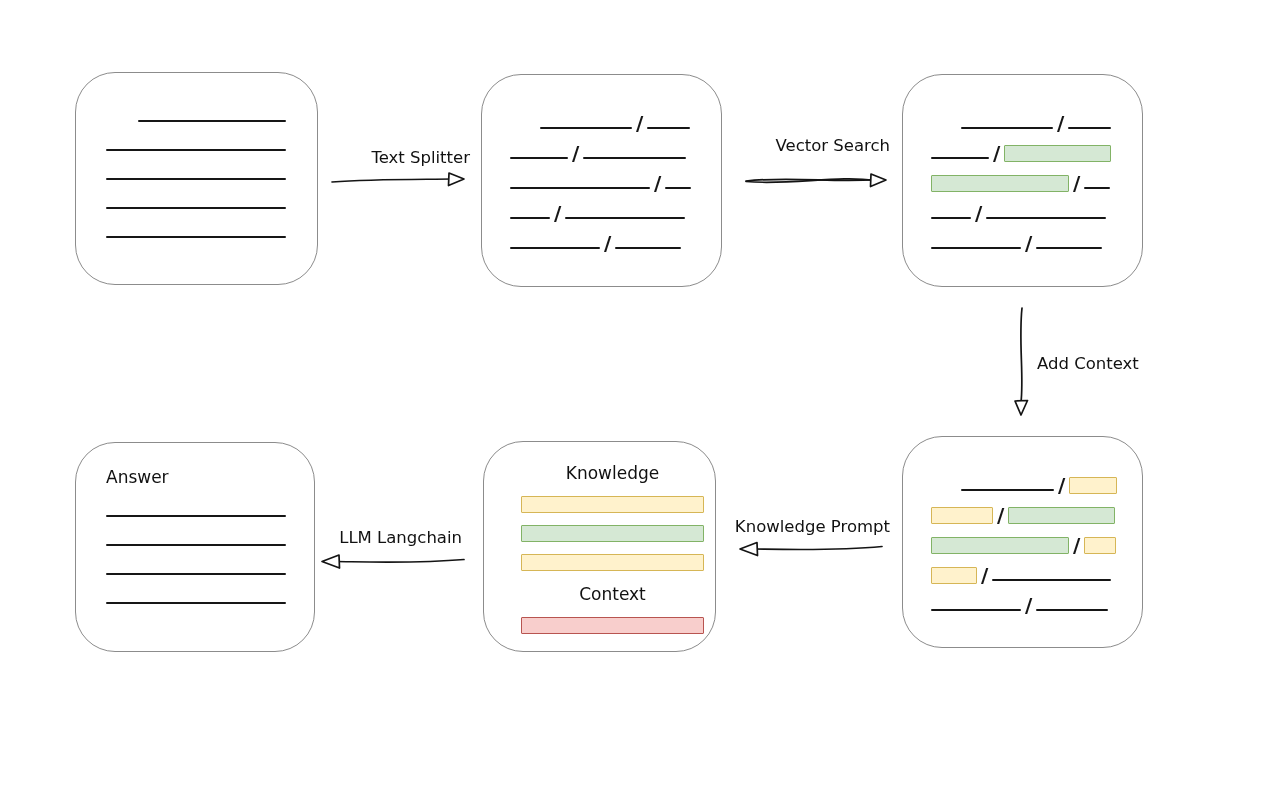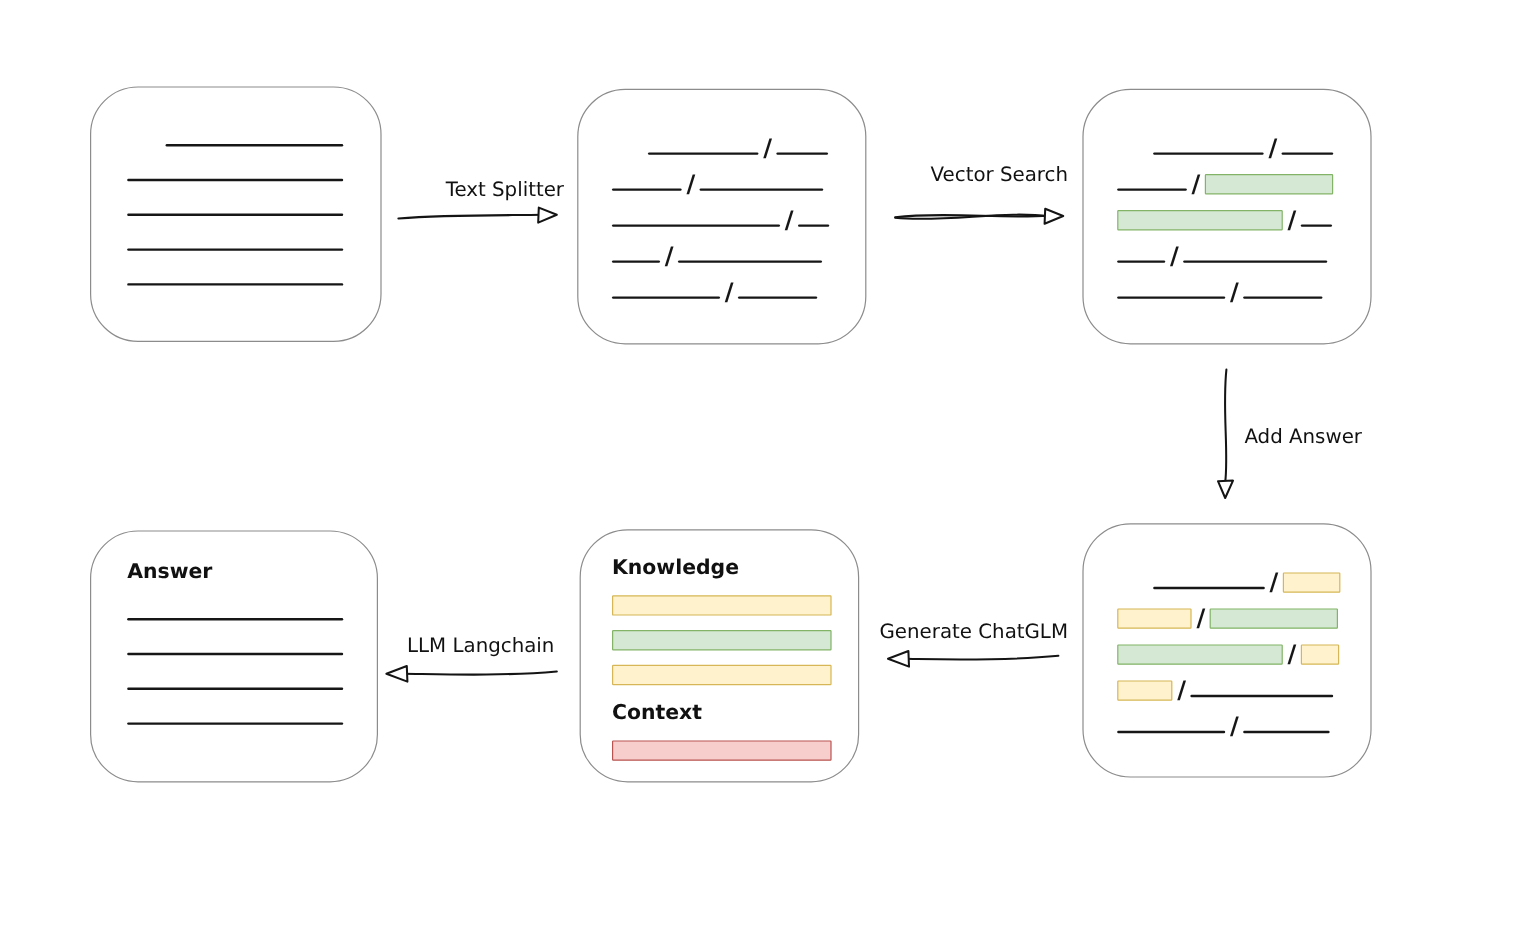--- a/index.html
+++ b/index.html
@@ -13,30 +13,30 @@
   .box-matched{left:902px;top:74px;width:241px;height:213px;padding:24px 0 0 28px;}
   .box-context{left:902px;top:436px;width:241px;height:212px;padding:24px 0 0 28px;}
   .box-prompt{left:483px;top:441px;width:233px;height:211px;padding:20px 0 0 26px;}
   .box-answer{left:75px;top:442px;width:240px;height:210px;padding:16px 0 0 30px;}
 
   
   .row{display:flex;align-items:flex-end;gap:4px;}
   .box-document .row{height:29px;}
   .box-chunks .row,.box-matched .row,.box-context .row{height:30px;}
   .box-answer .row{height:29px;}
-  .box-prompt .row{height:auto;margin-bottom:12px;}
+  .box-prompt .row{height:auto;margin-bottom:12px;justify-content:center;}
   .seg-line{height:2px;background:#161616;border-radius:1px;}
   .slash{font-size:20px;font-weight:bold;line-height:1;margin-bottom:-4px;color:#161616;}
   .seg-bar{height:17px;border:1.5px solid;box-sizing:border-box;border-radius:1px;}
   .row .seg-bar{margin-bottom:-3px;}
   .box-prompt .row .seg-bar{margin-bottom:0;}
   .bar-green{background:var(--green-fill);border-color:var(--green-stroke);}
   .bar-yellow{background:var(--yellow-fill);border-color:var(--yellow-stroke);}
   .bar-red{background:var(--red-fill);border-color:var(--red-stroke);}
-  .row-text{font-size:17px;line-height:22px;color:#111;font-weight:bold;}
+  .row-text{font-size:17px;line-height:22px;color:#111;}
 
   
   .arrow{position:absolute;overflow:visible;}
   .arrow .ln{fill:none;stroke:#141414;stroke-width:1.7;stroke-linecap:round;}
   .arrow .head{fill:#ffffff;stroke:#141414;stroke-width:1.7;stroke-linejoin:round;}
   .arrow-label{position:absolute;font-size:16.5px;color:#111;white-space:nowrap;}
   .lbl-center{text-align:right;}
 
   .caption{position:absolute;left:740px;top:685px;width:470px;text-align:center;font-size:17.5px;color:#111;}
 </style>
@@ -192,27 +192,27 @@
     <path class="head" d="M119 5 L 134 11 L 118.5 17.5 Z"></path>
   </svg>
 
   <div class="arrow-label lbl-center" style="left:740px;top:136px;width:150px;">Vector Search</div>
   <svg class="arrow" style="left:744px;top:168px;" width="146" height="24" viewBox="0 0 146 24">
     <path class="ln" d="M2 13 C 45 8, 95 15, 130 11.5"></path>
     <path class="ln" d="M2 13.5 C 45 17.5, 95 7, 130 12.5"></path>
     <path class="head" d="M127 6 L 142 12 L 126.5 18.5 Z"></path>
   </svg>
 
-  <div class="arrow-label" style="left:1037px;top:354px;">Add Answer</div>
+  <div class="arrow-label" style="left:1037px;top:354px;">Add Context</div>
   <svg class="arrow" style="left:1008px;top:306px;" width="28" height="112" viewBox="0 0 28 112">
     <path class="ln" d="M14 2 C 10.5 35, 16 70, 13 96"></path>
     <path class="head" d="M7 95 L 13 109 L 19.5 94.5 Z"></path>
   </svg>
 
-  <div class="arrow-label lbl-center" style="left:730px;top:517px;width:160px;">Generate ChatGLM</div>
+  <div class="arrow-label lbl-center" style="left:730px;top:517px;width:160px;">Knowledge Prompt</div>
   <svg class="arrow" style="left:736px;top:536px;" width="148" height="24" viewBox="0 0 148 24">
     <path class="ln" d="M146 10.5 C 100 15, 50 13.5, 18 13"></path>
     <path class="head" d="M21 6.5 L 4 13 L 21.5 19.5 Z"></path>
   </svg>
 
   <div class="arrow-label lbl-center" style="left:322px;top:528px;width:140px;">LLM Langchain</div>
   <svg class="arrow" style="left:318px;top:548px;" width="148" height="24" viewBox="0 0 148 24">
     <path class="ln" d="M146 11.5 C 100 15.5, 55 14, 18 13.5"></path>
     <path class="head" d="M21 7 L 4 13.5 L 21.5 20 Z"></path>
   </svg>

